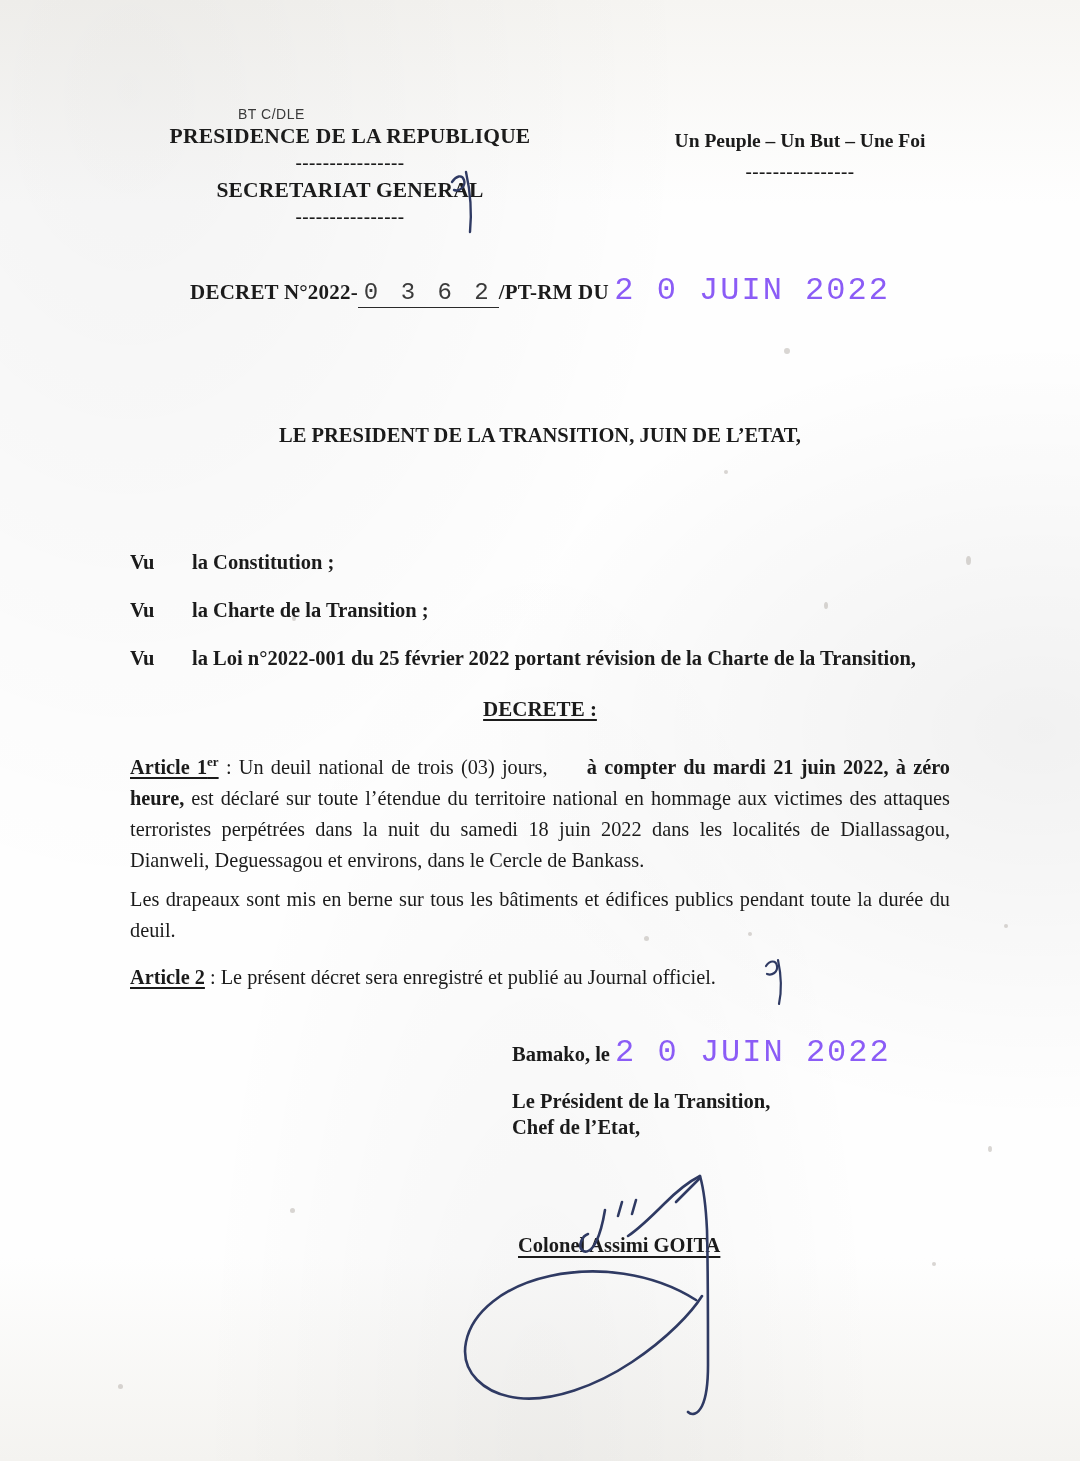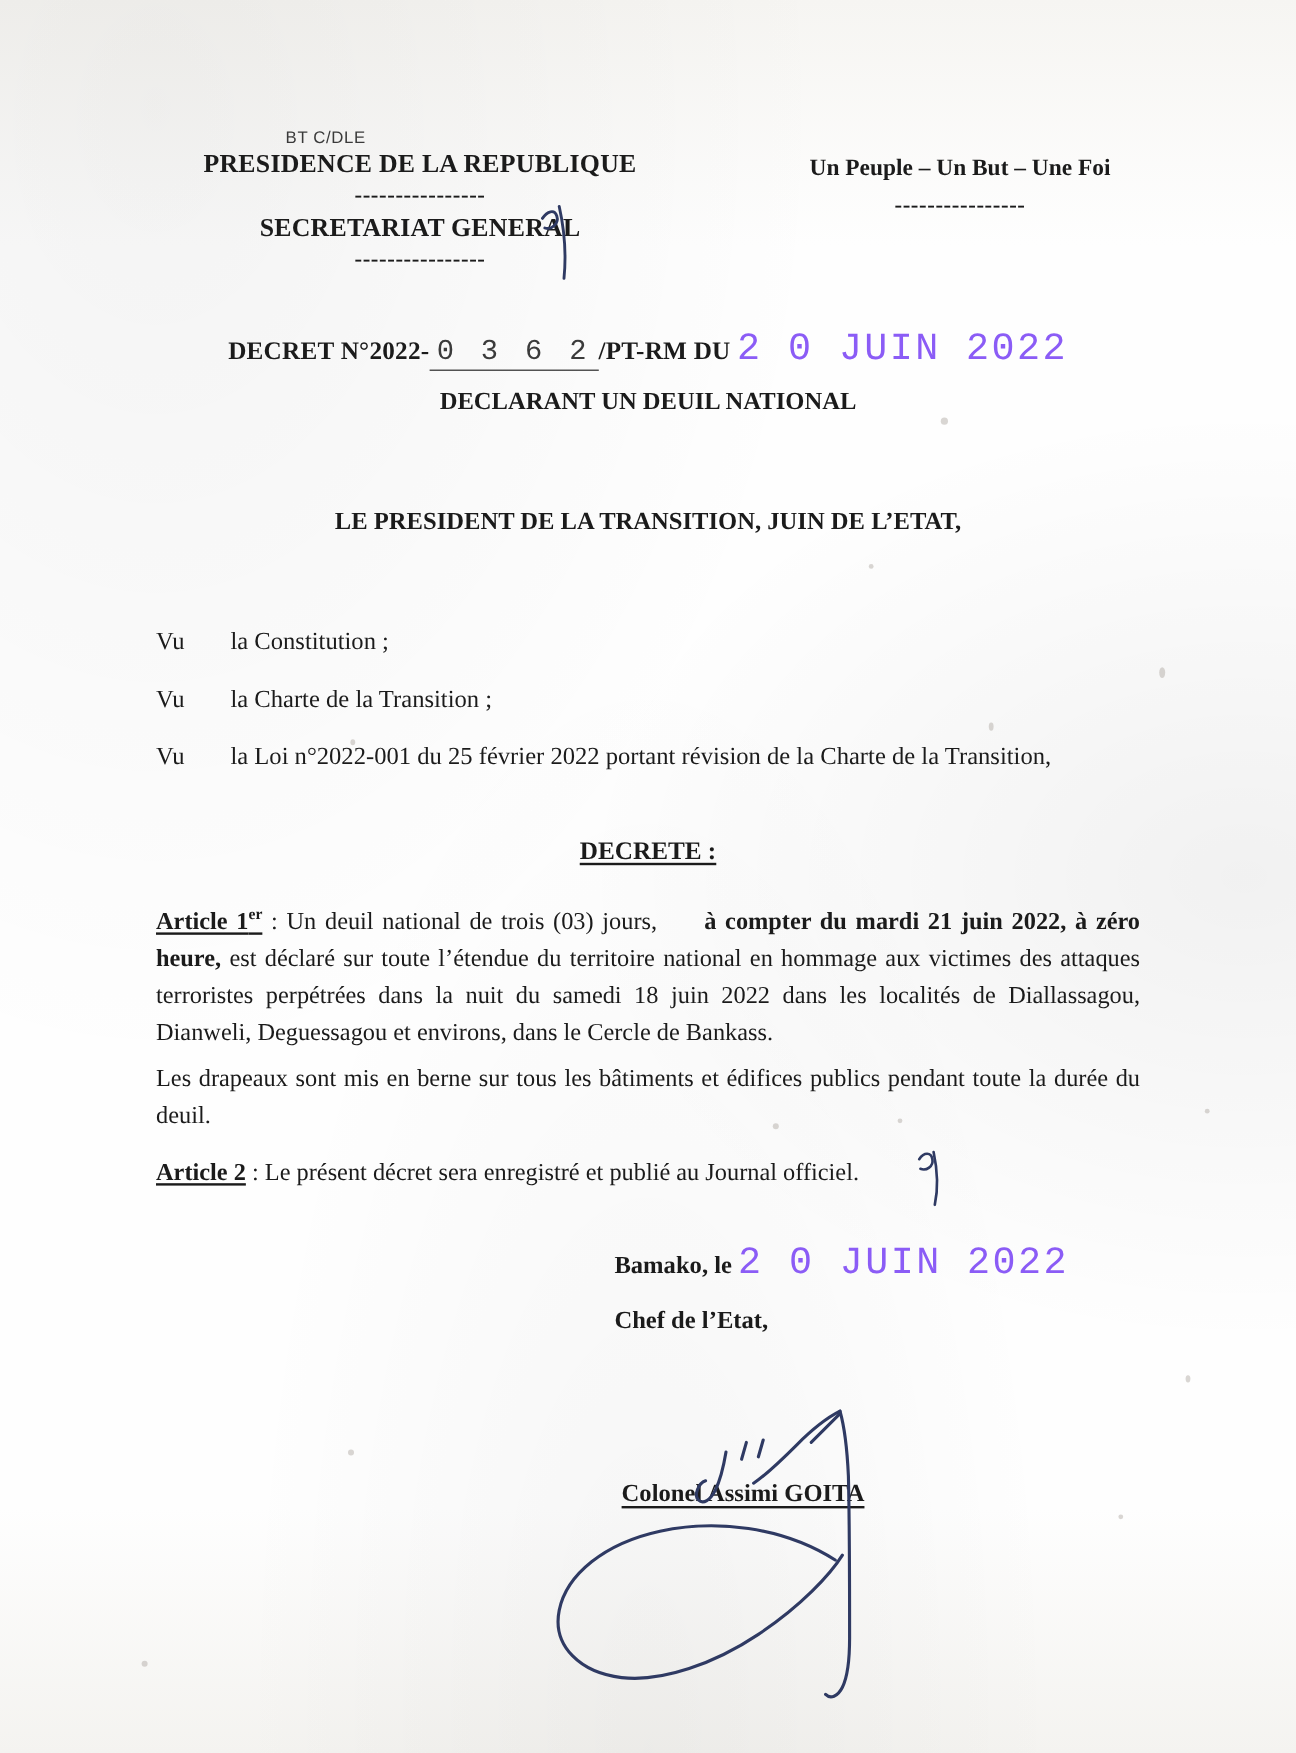--- a/index.html
+++ b/index.html
@@ -140,23 +140,24 @@
     top: 424px;
     text-align: center;
     font-weight: bold;
     font-size: 20.5px;
   }
 
   
   .vu-list {
     position: absolute;
     left: 130px;
-    top: 524px;
+    top: 551px;
     width: 830px;
     font-size: 20.5px;
+    font-weight: bold;
   }
   .vu-row {
     display: flex;
     margin-bottom: 25px;
   }
   .vu-label { width: 62px; flex: none; }
   .vu-text { flex: 1; }
 
   
   .decrete {
@@ -251,21 +252,20 @@
   <div class="hdr-right">
     <div class="l2">Un Peuple – Un But – Une Foi</div>
     <div class="dashes">----------------</div>
   </div>
 
   <div class="decree-line">
     <span>DECRET N°2022-</span><span class="typed-num num-underline">0 3 6 2</span><span>/PT-RM DU</span>
     <span class="typed-date">2 0  JUIN 2022</span>
   </div>
 
-  <div class="decree-sub">DECLARANT UN DEUIL NATIONAL</div>
 
   <div class="president-line">LE PRESIDENT DE LA TRANSITION, JUIN DE L’ETAT,</div>
 
   <div class="vu-list">
     <div class="vu-row">
       <div class="vu-label">Vu</div>
       <div class="vu-text">la Constitution ;</div>
     </div>
     <div class="vu-row">
       <div class="vu-label">Vu</div>
@@ -290,20 +290,21 @@
   <div class="body-block" id="art2">
     <span class="art-label">Article 2</span><span> : Le présent décret sera enregistré et publié au Journal officiel.</span>
   </div>
 
   <div class="bamako">
     <span>Bamako, le</span>
     <span class="typed-date">2 0  JUIN 2022</span>
   </div>
 
   <div class="sig-title">
+    <div>Le Président de la Transition,</div>
     <div>Chef de l’Etat,</div>
   </div>
 
   <div class="sig-name">Colonel Assimi GOITA</div>
 
   <svg class="ink" style="left:400px;top:1150px;width:420px;height:280px;" viewBox="0 0 420 280" fill="none" stroke="#2f3a63" stroke-width="2.6" stroke-linecap="round">
     <path d="M205 60 C203 72 200 84 196 92 C192 100 186 104 182 100 C178 96 182 86 188 84"></path>
     <path d="M222 52 L218 66"></path>
     <path d="M236 50 L232 64"></path>
     <path d="M228 86 C240 78 252 66 264 54 C276 42 288 32 300 26"></path>

